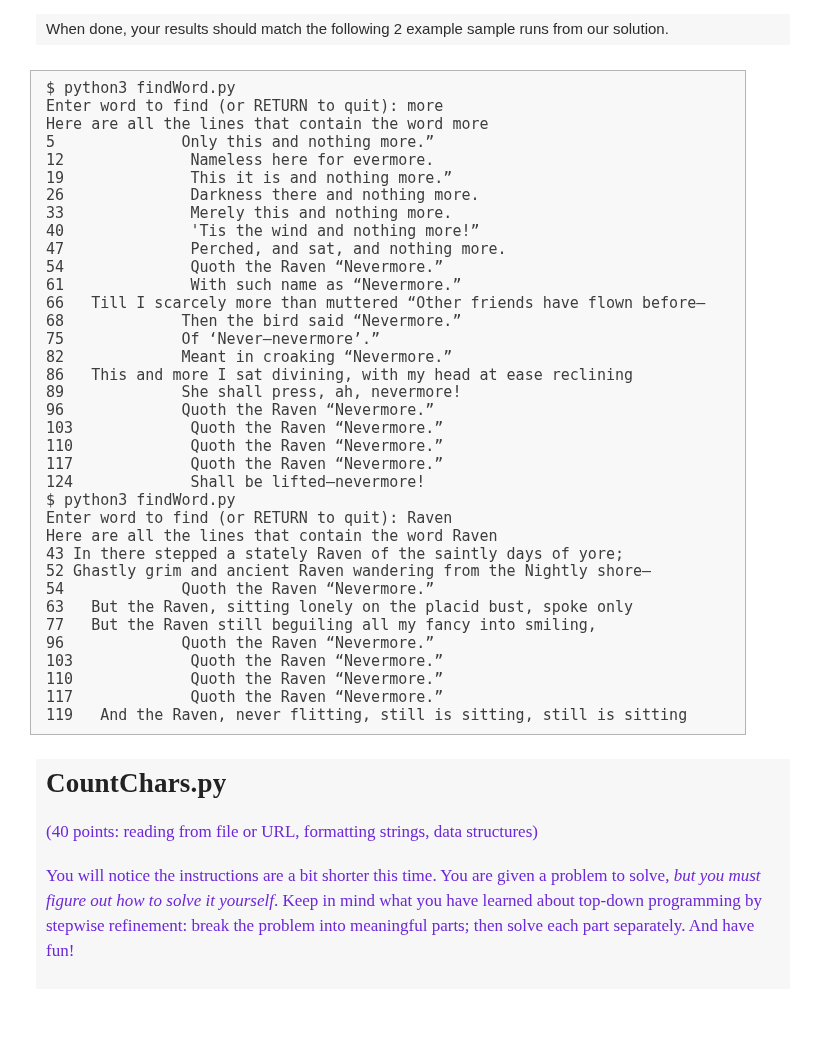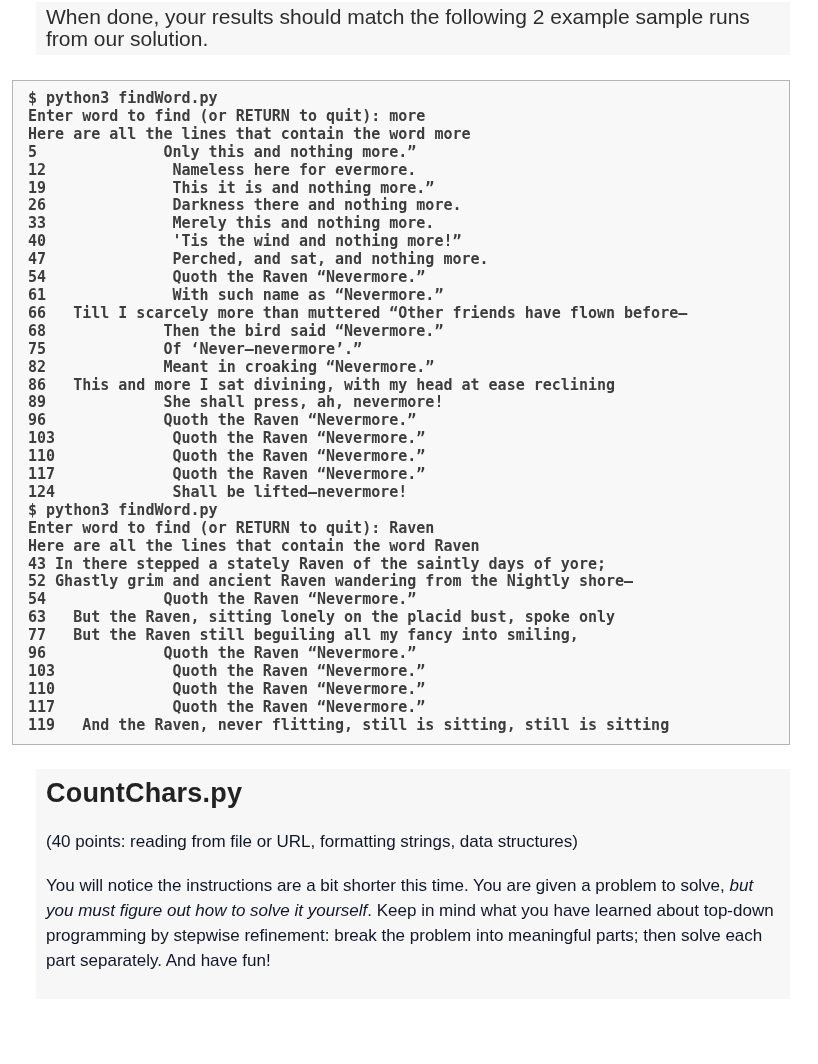--- a/index.html
+++ b/index.html
@@ -12,58 +12,58 @@
     color: #2d2d2d;
     overflow: hidden;
   }
   .content { position: relative; width: 818px; }
   .shaded-block {
     margin-left: 36px;
     width: 754px;
     background: #f7f7f7;
   }
   .intro-block {
-    margin-top: 2px;
+    margin-top: 14px;
     padding: 4px 10px 5px 10px;
-    font-size: 21px;
+    font-size: 15px;
     line-height: 22px;
     color: #2d2d2d;
   }
   .terminal {
     margin-top: 25px;
-    margin-left: 12px;
-    width: 778px;
+    margin-left: 30px;
+    width: 716px;
     background: #f8f8f8;
     border: 1px solid #b4b4b4;
     padding: 9px 12px 9px 15px;
-    font-weight: bold;
   }
   .terminal pre {
     font-family: "DejaVu Sans Mono", "Liberation Mono", monospace;
     font-size: 15px;
     line-height: 17.9px;
     color: #3d3d3d;
     white-space: pre;
   }
   .section-block {
     margin-top: 24px;
     padding: 8px 10px 14px 10px;
+    font-family: Liberation Serif, serif;
   }
   .section-block h1 {
     font-size: 27px;
     line-height: 32px;
     font-weight: bold;
     color: #222222;
     margin-bottom: 20px;
     letter-spacing: 0.2px;
   }
   .section-block p {
     font-size: 17px;
     line-height: 25px;
-    color: #0f172a;
+    color: #6d28d9;
     margin-bottom: 19px;
   }
   .section-block p:last-child { margin-bottom: 12px; }
   .section-block b { font-weight: bold; }
   .section-block i { font-style: italic; }
 </style>
 </head>
 <body>
 
 <div class="content">

